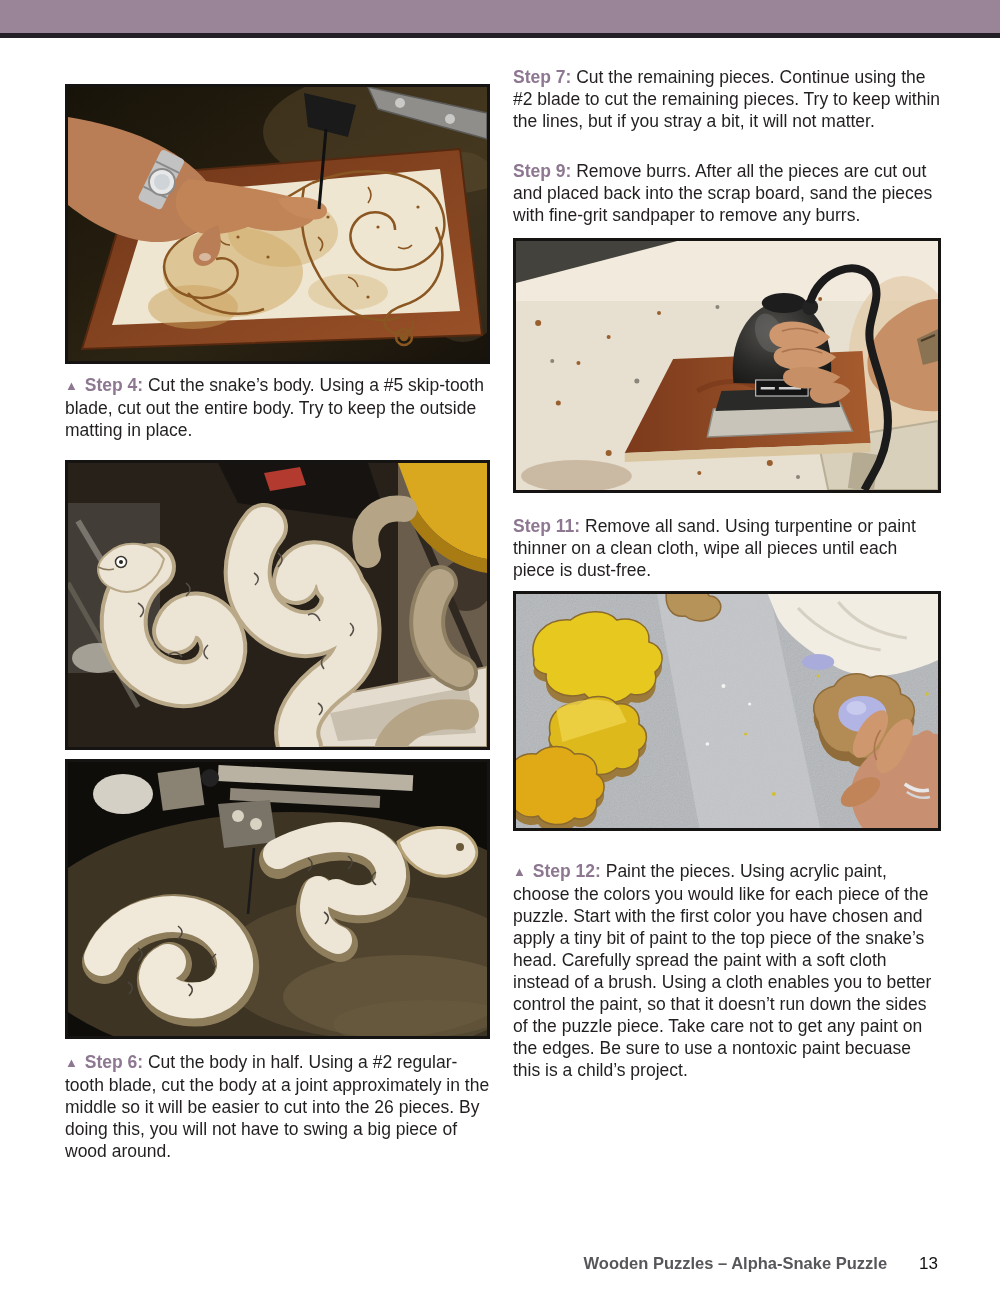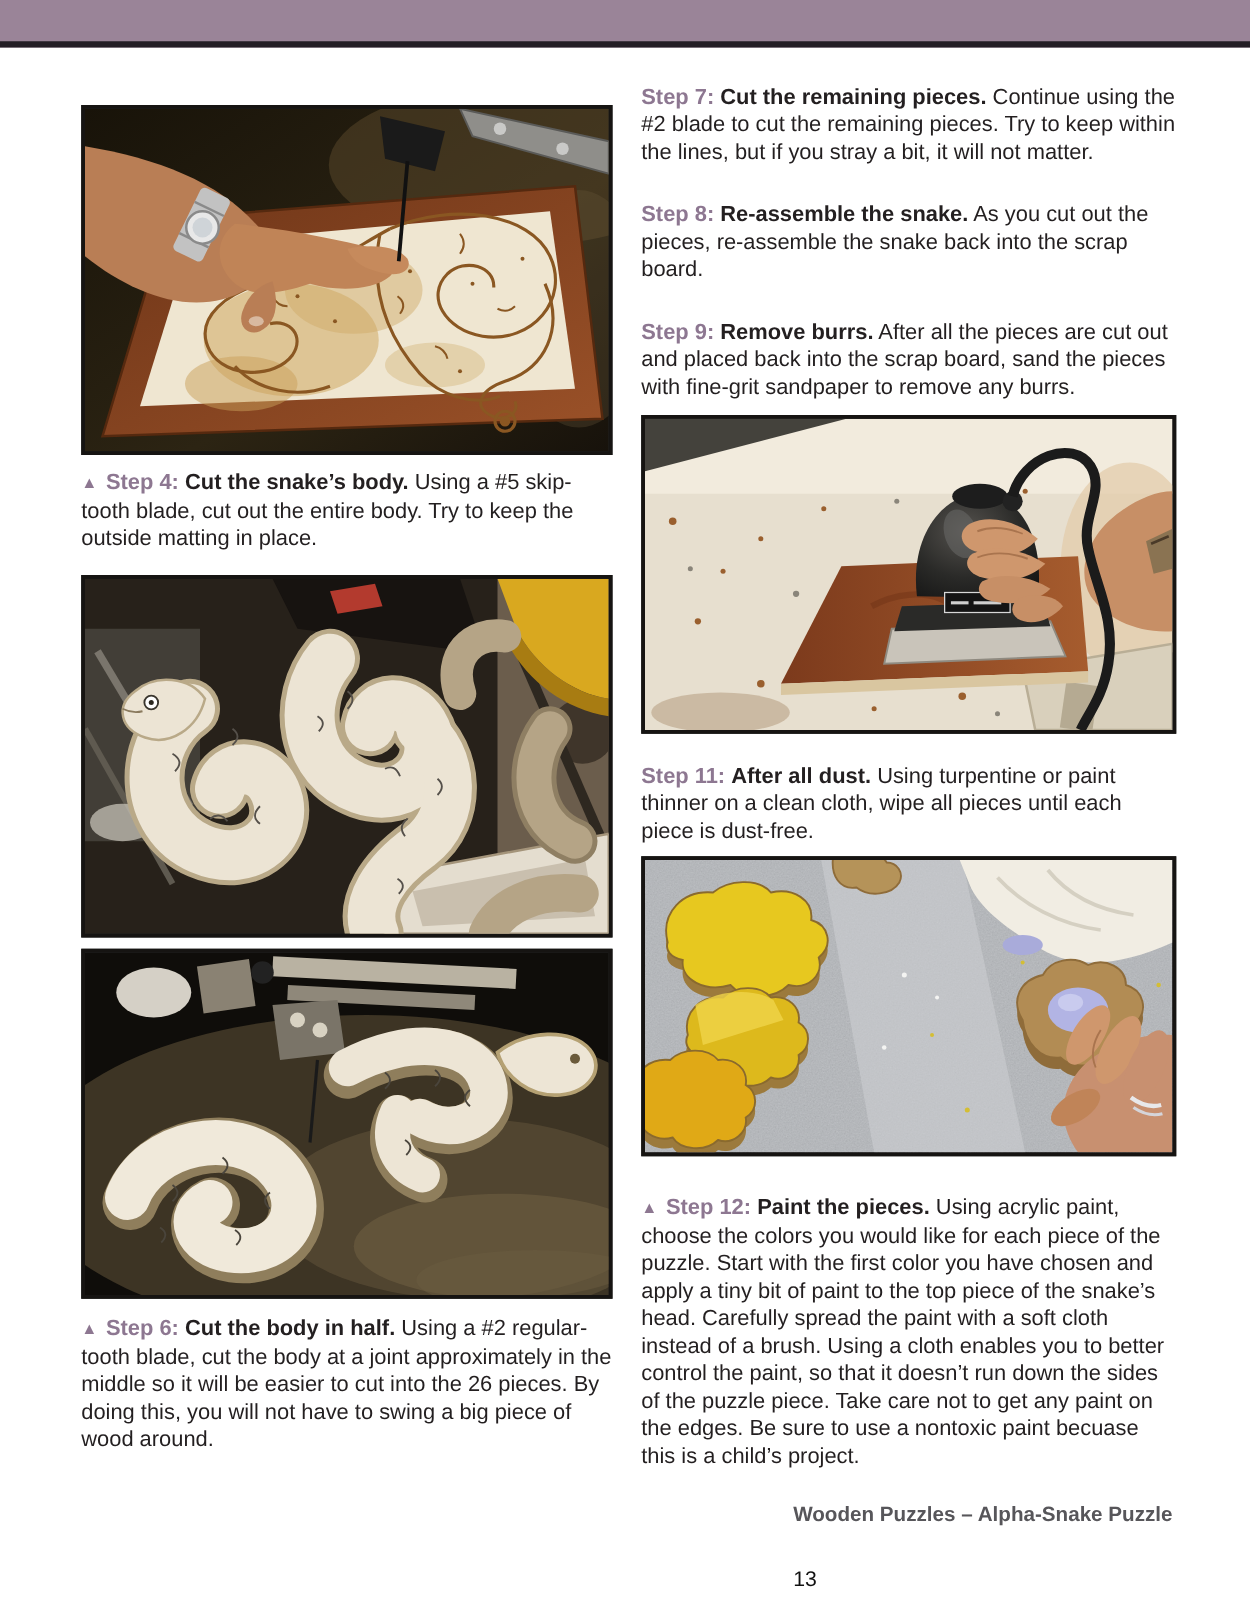--- a/index.html
+++ b/index.html
@@ -7,22 +7,22 @@
         font-family:"Liberation Sans",sans-serif;color:#231f20;overflow:hidden;margin:0 auto;}
   .top-band{position:absolute;top:0;left:0;width:1000px;height:33px;background:#9a8498;border-bottom:5px solid #241f26;}
   .col{position:absolute;}
   .col-left{left:65px;top:84px;width:425px;}
   .col-right{left:513px;top:66px;width:428px;}
   .photo{border:3px solid #161412;box-sizing:border-box;width:100%;overflow:hidden;background:#222;}
   .photo svg{display:block;width:100%;height:100%;}
   .para,.caption{font-size:17.5px;line-height:22px;margin:0;text-align:left;}
   .marker{color:#8d7791;font-size:13px;letter-spacing:2px;vertical-align:1px;}
   .step-label{color:#8d7791;font-weight:700;text-align:center;}
-  .step-title{font-weight:700;}
-  .footer{position:absolute;right:62px;bottom:22px;display:flex;align-items:baseline;gap:32px;flex-direction:column;}
+  .step-title{font-weight:400;}
+  .footer{position:absolute;right:62px;bottom:22px;display:flex;align-items:baseline;gap:32px;}
   .footer-title{font-weight:700;font-size:16.5px;color:#57565a;}
   .footer-page{font-weight:400;font-size:17px;color:#111111;}
 </style>
 </head>
 <body>
 
 <div class="page">
   <div class="top-band"></div>
 
   <div class="col col-left">
@@ -211,25 +211,20 @@
   </div>
 
   <div class="col col-right">
 
     <p class="para">
       <span class="step-label">Step 7:</span>
       <span class="step-title">Cut the remaining pieces.</span>
       <span class="step-body">Continue using the #2 blade to cut the remaining pieces. Try to keep within the lines, but if you stray a bit, it will not matter.</span>
     </p>
 
-    <p class="para" style="margin-top:28px">
-      <span class="step-label">Step 8:</span>
-      <span class="step-title">Re-assemble the snake.</span>
-      <span class="step-body">As you cut out the pieces, re-assemble the snake back into the scrap board.</span>
-    </p>
 
     <p class="para" style="margin-top:28px">
       <span class="step-label">Step 9:</span>
       <span class="step-title">Remove burrs.</span>
       <span class="step-body">After all the pieces are cut out and placed back into the scrap board, sand the pieces with fine-grit sandpaper to remove any burrs.</span>
     </p>
 
     <div class="photo" style="height:255px;margin-top:12px">
       <svg viewBox="0 0 419 249" preserveAspectRatio="none">
         <defs>
@@ -301,21 +296,21 @@
         </g>
         <path d="M292,62 C300,30 340,16 354,38 C366,58 346,78 352,104 C358,134 374,160 368,196 C364,222 352,236 346,249" stroke="#1b1b1b" stroke-width="8" fill="none"></path>
         <polygon points="398,98 419,88 419,120 404,124" fill="#8a7352"></polygon>
         <line x1="402" y1="100" x2="416" y2="94" stroke="#4a3a28" stroke-width="2"></line>
       </svg>
     </div>
 
 
     <p class="para" style="margin-top:22px">
       <span class="step-label">Step 11:</span>
-      <span class="step-title">After all dust.</span>
+      <span class="step-title">Remove all sand.</span>
       <span class="step-body">Using turpentine or paint thinner on a clean cloth, wipe all pieces until each piece is dust-free.</span>
     </p>
 
     <div class="photo" style="height:240px;margin-top:10px">
       <svg viewBox="0 0 419 234" preserveAspectRatio="none">
         <defs>
           <filter id="grain">
               <feTurbulence type="fractalNoise" baseFrequency="0.8" numOctaves="2"></feTurbulence>
               <feColorMatrix type="saturate" values="0"></feColorMatrix>
             </filter>

